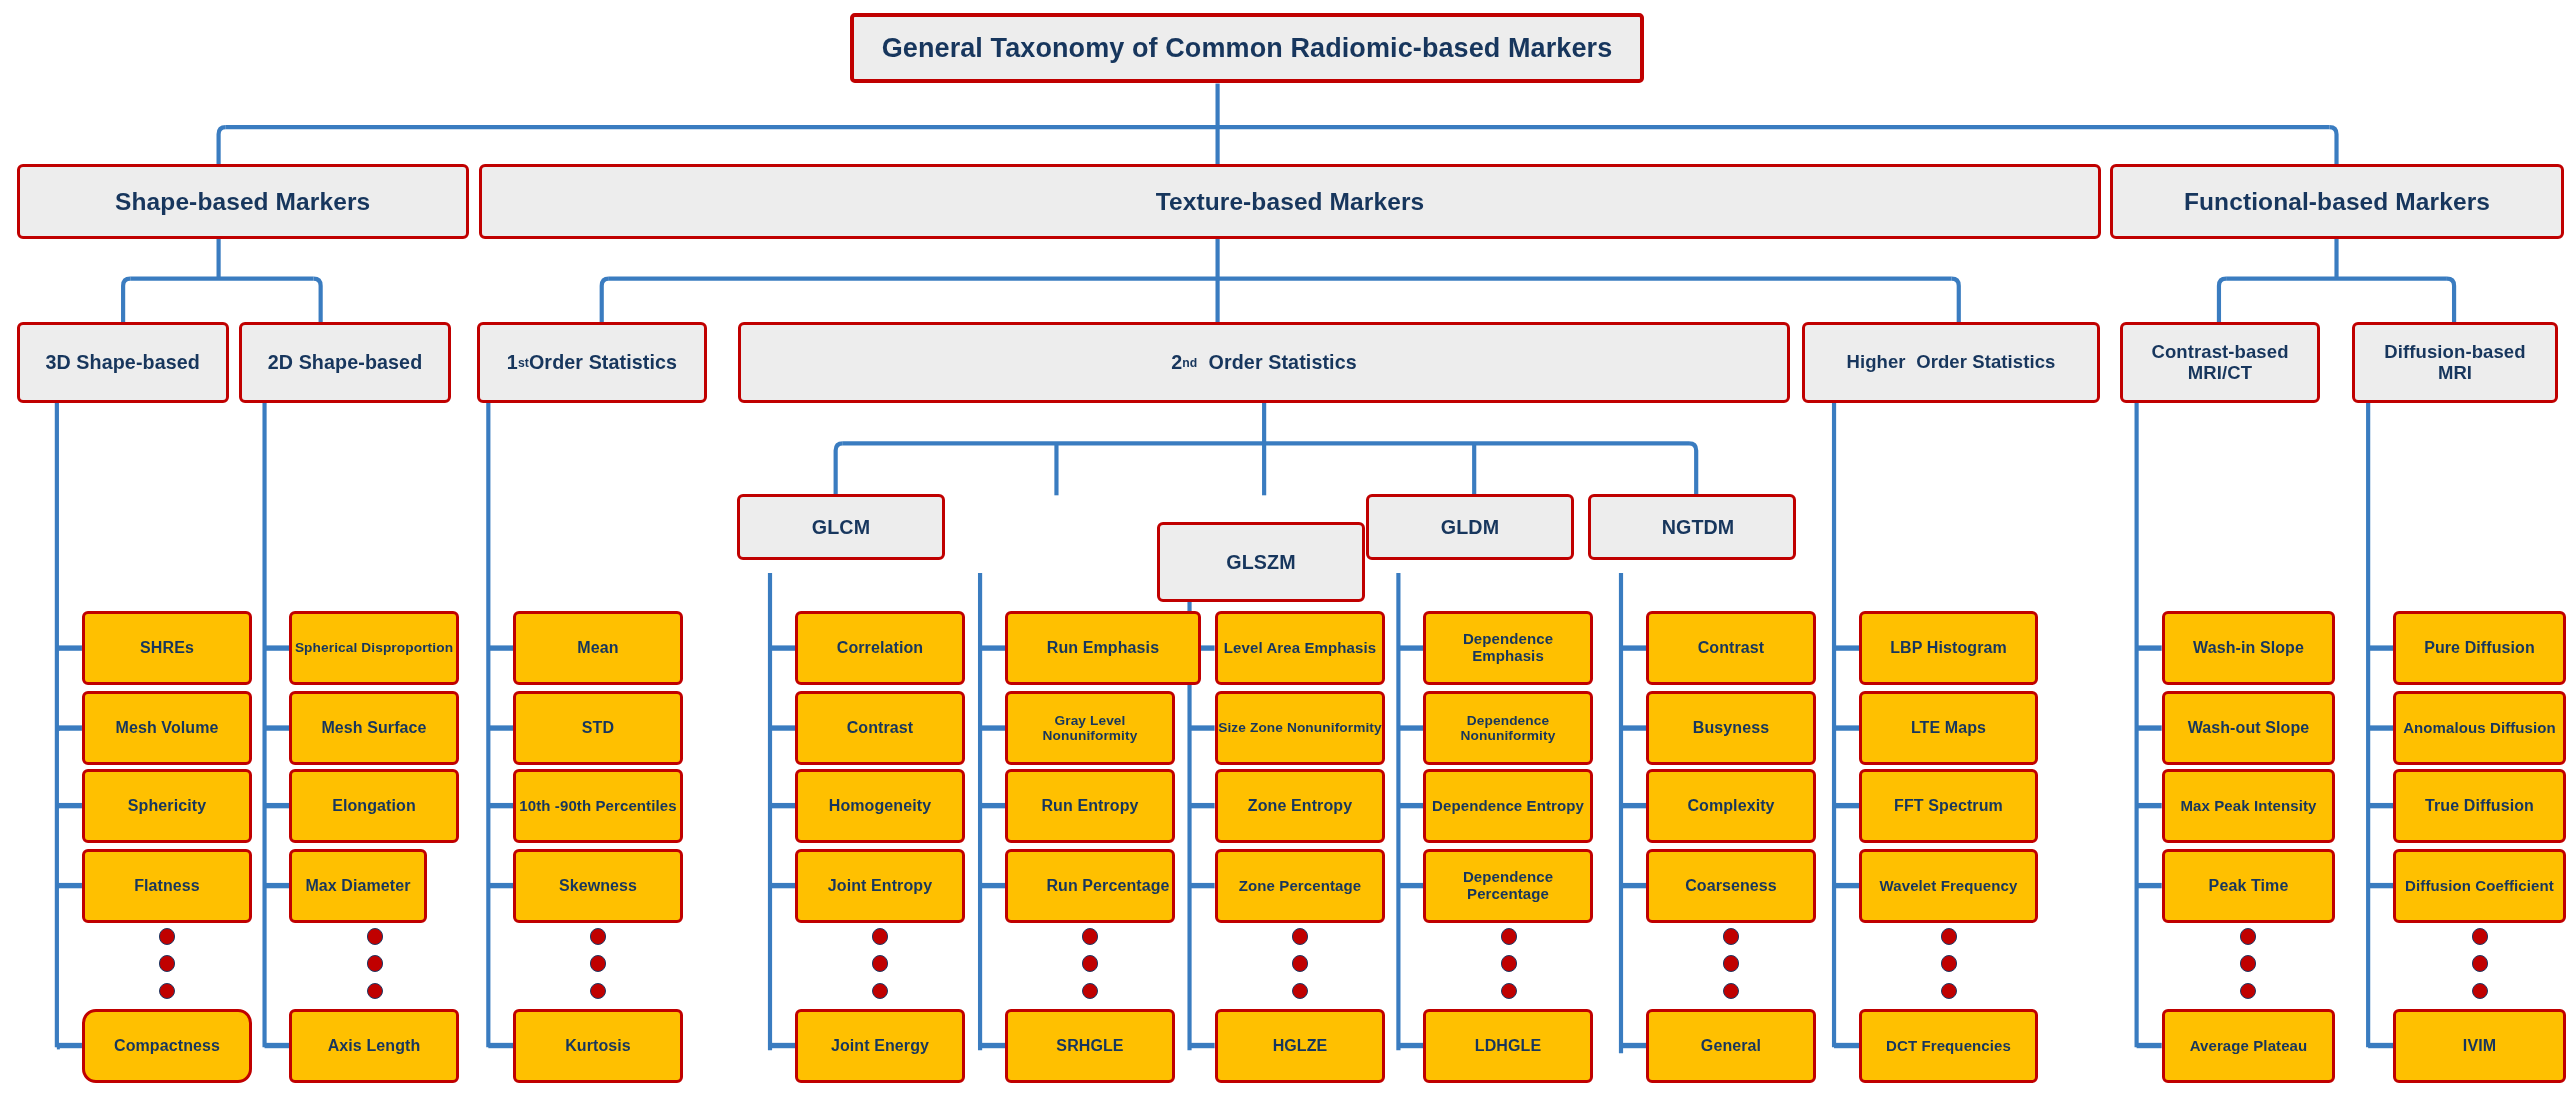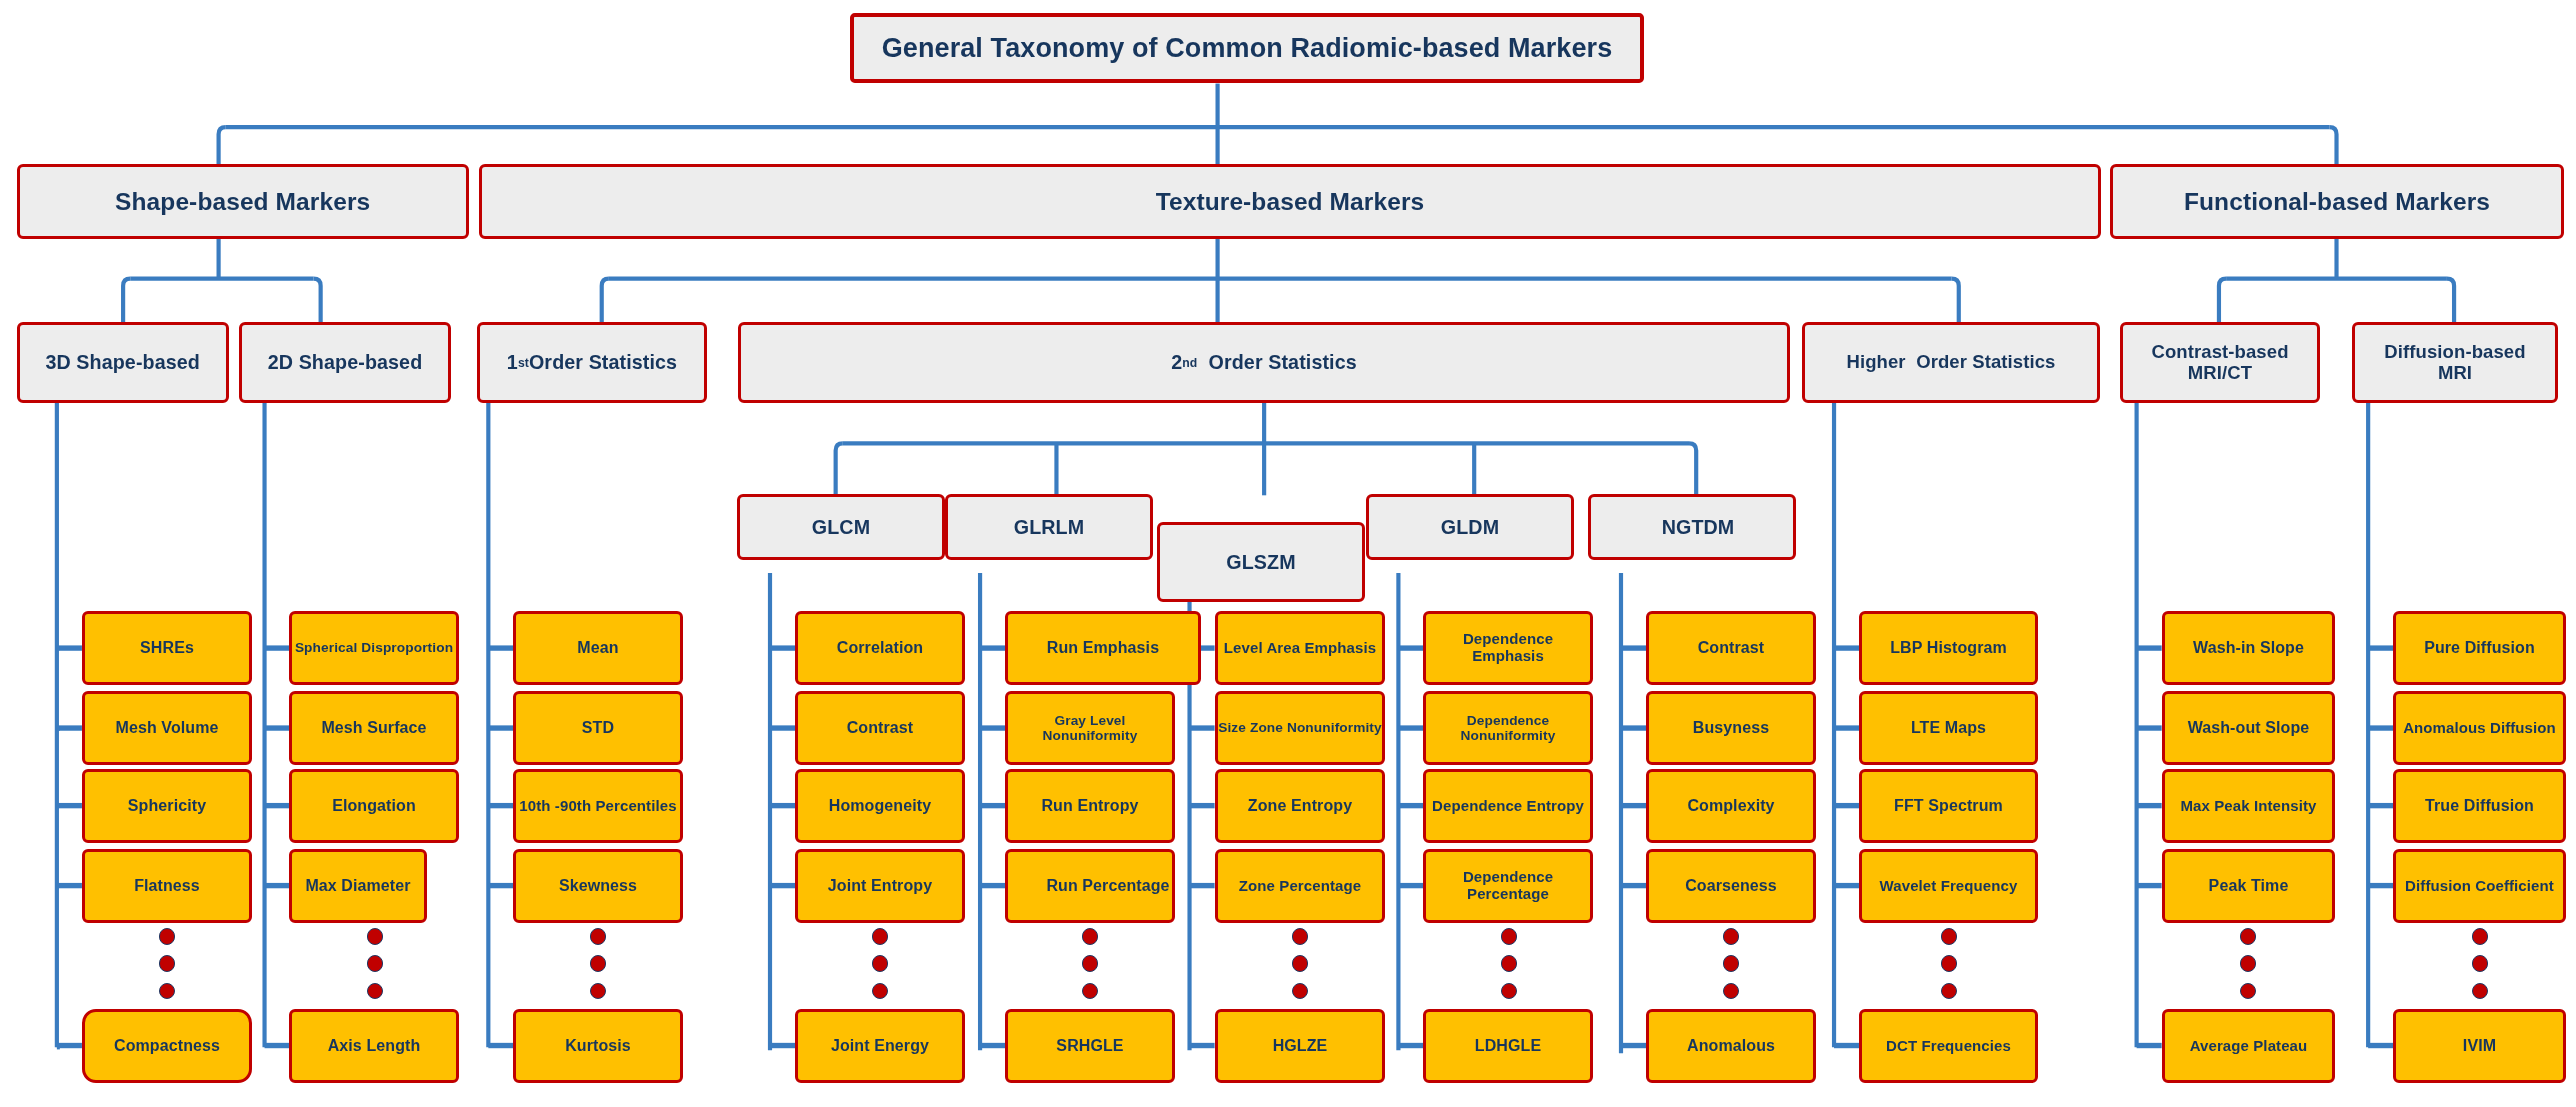--- a/index.html
+++ b/index.html
@@ -188,21 +188,20 @@
 
   <div class="box hdr lvl3" id="l3-shape3d" style="left:16.7px;top:322px;width:212px;height:81px;">3D Shape-based</div>
   <div class="box hdr lvl3" id="l3-shape2d" style="left:239px;top:322px;width:212px;height:81px;">2D Shape-based</div>
   <div class="box hdr lvl3" id="l3-order1" style="left:477px;top:322px;width:230px;height:81px;">1<sup>st</sup> Order Statistics</div>
   <div class="box hdr lvl3" id="l3-order2" style="left:738px;top:322px;width:1052px;height:81px;">2<sup>nd</sup>&nbsp; Order Statistics</div>
   <div class="box hdr lvl3s" id="l3-higher" style="left:1802px;top:322px;width:298px;height:81px;">Higher&nbsp; Order Statistics</div>
   <div class="box hdr lvl3s" id="l3-contrast" style="left:2120px;top:322px;width:200px;height:81px;">Contrast-based<br>MRI/CT</div>
   <div class="box hdr lvl3s" id="l3-diffusion" style="left:2352px;top:322px;width:206px;height:81px;">Diffusion-based<br>MRI</div>
 
   <div class="box hdr matrix" style="left:737px;top:494px;width:208px;height:66px;">GLCM</div>
-  <div class="box hdr matrix" style="left:945px;top:494px;width:208px;height:66px;">GLRLM</div>
   <div class="box hdr matrix" style="left:1157px;top:522px;width:208px;height:80px;">GLSZM</div>
   <div class="box hdr matrix" style="left:1366px;top:494px;width:208px;height:66px;">GLDM</div>
   <div class="box hdr matrix" style="left:1588px;top:494px;width:208px;height:66px;padding-left:12px;">NGTDM</div>
 
   <div id="leaf-layer">
       <div class="box leaf leaf-t" style="left: 82px; top: 611px; width: 170px; height: 74px;">SHREs</div>
       <div class="box leaf leaf-t" style="left: 82px; top: 691px; width: 170px; height: 74px;">Mesh Volume</div>
       <div class="box leaf leaf-t" style="left: 82px; top: 769px; width: 170px; height: 74px;">Sphericity</div>
       <div class="box leaf leaf-t" style="left: 82px; top: 849px; width: 170px; height: 74px;">Flatness</div>
       <div class="dots" style="left: 155px; top: 928px;">
@@ -273,21 +272,21 @@
       <div class="box leaf leaf-t" style="left: 1423px; top: 1009px; width: 170px; height: 74px;">LDHGLE</div>
       <div class="box leaf leaf-t" style="left: 1646px; top: 611px; width: 170px; height: 74px;">Contrast</div>
       <div class="box leaf leaf-t" style="left: 1646px; top: 691px; width: 170px; height: 74px;">Busyness</div>
       <div class="box leaf leaf-t" style="left: 1646px; top: 769px; width: 170px; height: 74px;">Complexity</div>
       <div class="box leaf leaf-t" style="left: 1646px; top: 849px; width: 170px; height: 74px;">Coarseness</div>
       <div class="dots" style="left: 1719px; top: 928px;">
         <div class="dot"></div>
         <div class="dot"></div>
         <div class="dot"></div>
       </div>
-      <div class="box leaf leaf-t" style="left: 1646px; top: 1009px; width: 170px; height: 74px;">Anomalous</div>
+      <div class="box leaf leaf-t" style="left: 1646px; top: 1009px; width: 170px; height: 74px;">General</div>
       <div class="box leaf leaf-t" style="left: 1859px; top: 611px; width: 179px; height: 74px;">LBP Histogram</div>
       <div class="box leaf leaf-t" style="left: 1859px; top: 691px; width: 179px; height: 74px;">LTE Maps</div>
       <div class="box leaf leaf-t" style="left: 1859px; top: 769px; width: 179px; height: 74px;">FFT Spectrum</div>
       <div class="box leaf leaf-s" style="left: 1859px; top: 849px; width: 179px; height: 74px;">Wavelet Frequency</div>
       <div class="dots" style="left: 1937px; top: 928px;">
         <div class="dot"></div>
         <div class="dot"></div>
         <div class="dot"></div>
       </div>
       <div class="box leaf leaf-s" style="left: 1859px; top: 1009px; width: 179px; height: 74px;">DCT Frequencies</div>

